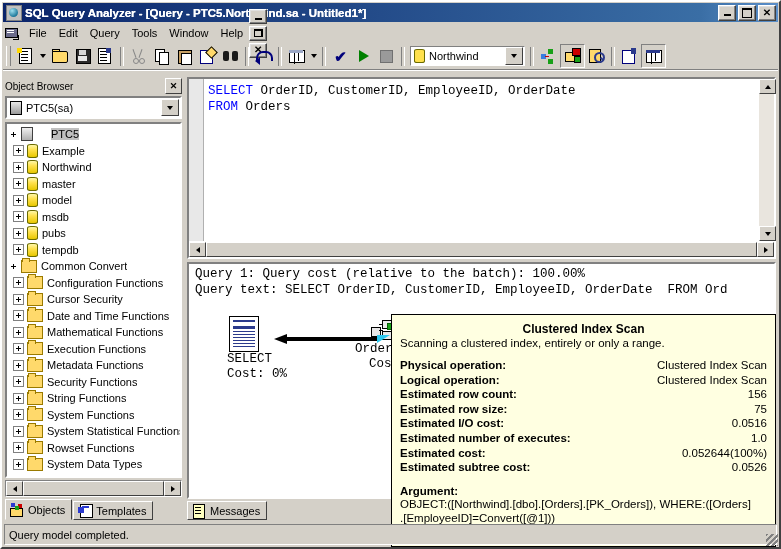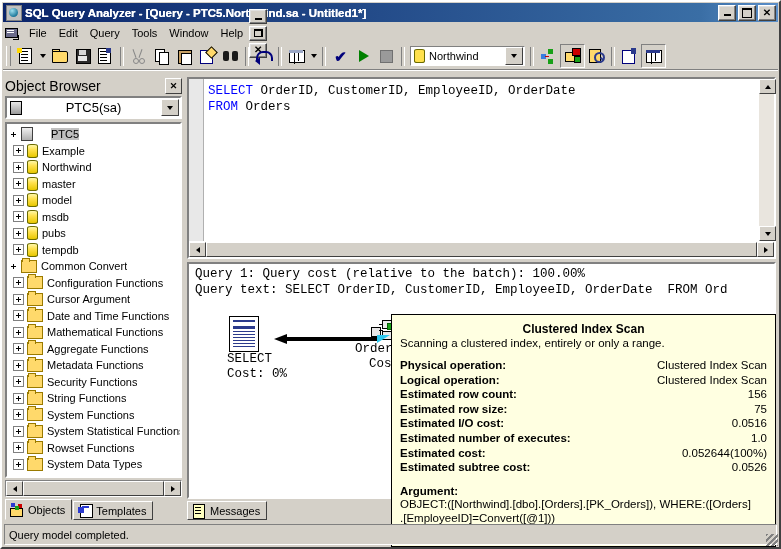--- a/index.html
+++ b/index.html
@@ -92,29 +92,29 @@
   .cbtn{width:16px;height:16px;margin-right:1px;background:#d4d0c8;
         border:1px solid;border-color:#fff #404040 #404040 #fff;
         display:flex;align-items:center;justify-content:center;}
 
   
   .body{position:absolute;left:1px;top:74px;right:1px;bottom:27px;display:flex;background:#d4d0c8;}
 
   
   .ob{width:180px;display:flex;flex-direction:column;padding:2px 1px 0 2px;box-sizing:border-box;}
   .ob-head{display:flex;align-items:center;height:16px;}
-  .ob-title{font-size:14px;flex:1 1 auto;}
+  .ob-title{font-size:10px;flex:1 1 auto;}
   .ob-close{width:15px;height:14px;background:#d4d0c8;border:1px solid;
             border-color:#fff #404040 #404040 #fff;display:flex;align-items:center;justify-content:center;
             font-weight:bold;font-size:9px;}
   .ob-combo{height:19px;margin:2px 0 3px 0;background:#fff;border:2px solid;
             border-color:#808080 #fff #fff #808080;display:flex;align-items:center;}
   .srv-ic{width:10px;height:12px;margin:0 4px 0 3px;background:linear-gradient(#e8e8e8,#9a9a9a);
           border:1px solid #000;}
-  .ob-combo .cap{flex:1 1 auto;font-size:13px;text-align:center;}
+  .ob-combo .cap{flex:1 1 auto;font-size:11px;}
   .ob-combo .drop{width:16px;height:15px;margin-right:1px;background:#d4d0c8;
             border:1px solid;border-color:#fff #404040 #404040 #fff;
             display:flex;align-items:center;justify-content:center;}
   .tree{flex:1 1 auto;background:#fff;border:2px solid;border-color:#808080 #fff #fff #808080;
         overflow:hidden;position:relative;padding:2px 0 0 2px;}
   .node{display:flex;align-items:center;height:16.5px;white-space:nowrap;font-size:11px;}
   .exp{width:9px;height:9px;border:1px solid #808080;background:#fff;margin-right:3px;
        position:relative;flex:0 0 auto;}
   .exp:before{content:"";position:absolute;left:2px;top:4px;width:5px;height:1px;background:#000;}
   .exp:after{content:"";position:absolute;left:4px;top:2px;width:1px;height:5px;background:#000;}
@@ -466,39 +466,39 @@
           <div class="node">
             <span class="ind"></span>
             <span class="exp"></span>
             <span class="fld"></span>
             <span class="lbl">Configuration Functions</span>
           </div>
           <div class="node">
             <span class="ind"></span>
             <span class="exp"></span>
             <span class="fld"></span>
-            <span class="lbl">Cursor Argument</span>
+            <span class="lbl">Cursor Security</span>
           </div>
           <div class="node">
             <span class="ind"></span>
             <span class="exp"></span>
             <span class="fld"></span>
             <span class="lbl">Date and Time Functions</span>
           </div>
           <div class="node">
             <span class="ind"></span>
             <span class="exp"></span>
             <span class="fld"></span>
             <span class="lbl">Mathematical Functions</span>
           </div>
           <div class="node">
             <span class="ind"></span>
             <span class="exp"></span>
             <span class="fld"></span>
-            <span class="lbl">Aggregate Functions</span>
+            <span class="lbl">Execution Functions</span>
           </div>
           <div class="node">
             <span class="ind"></span>
             <span class="exp"></span>
             <span class="fld"></span>
             <span class="lbl">Metadata Functions</span>
           </div>
           <div class="node">
             <span class="ind"></span>
             <span class="exp"></span>

